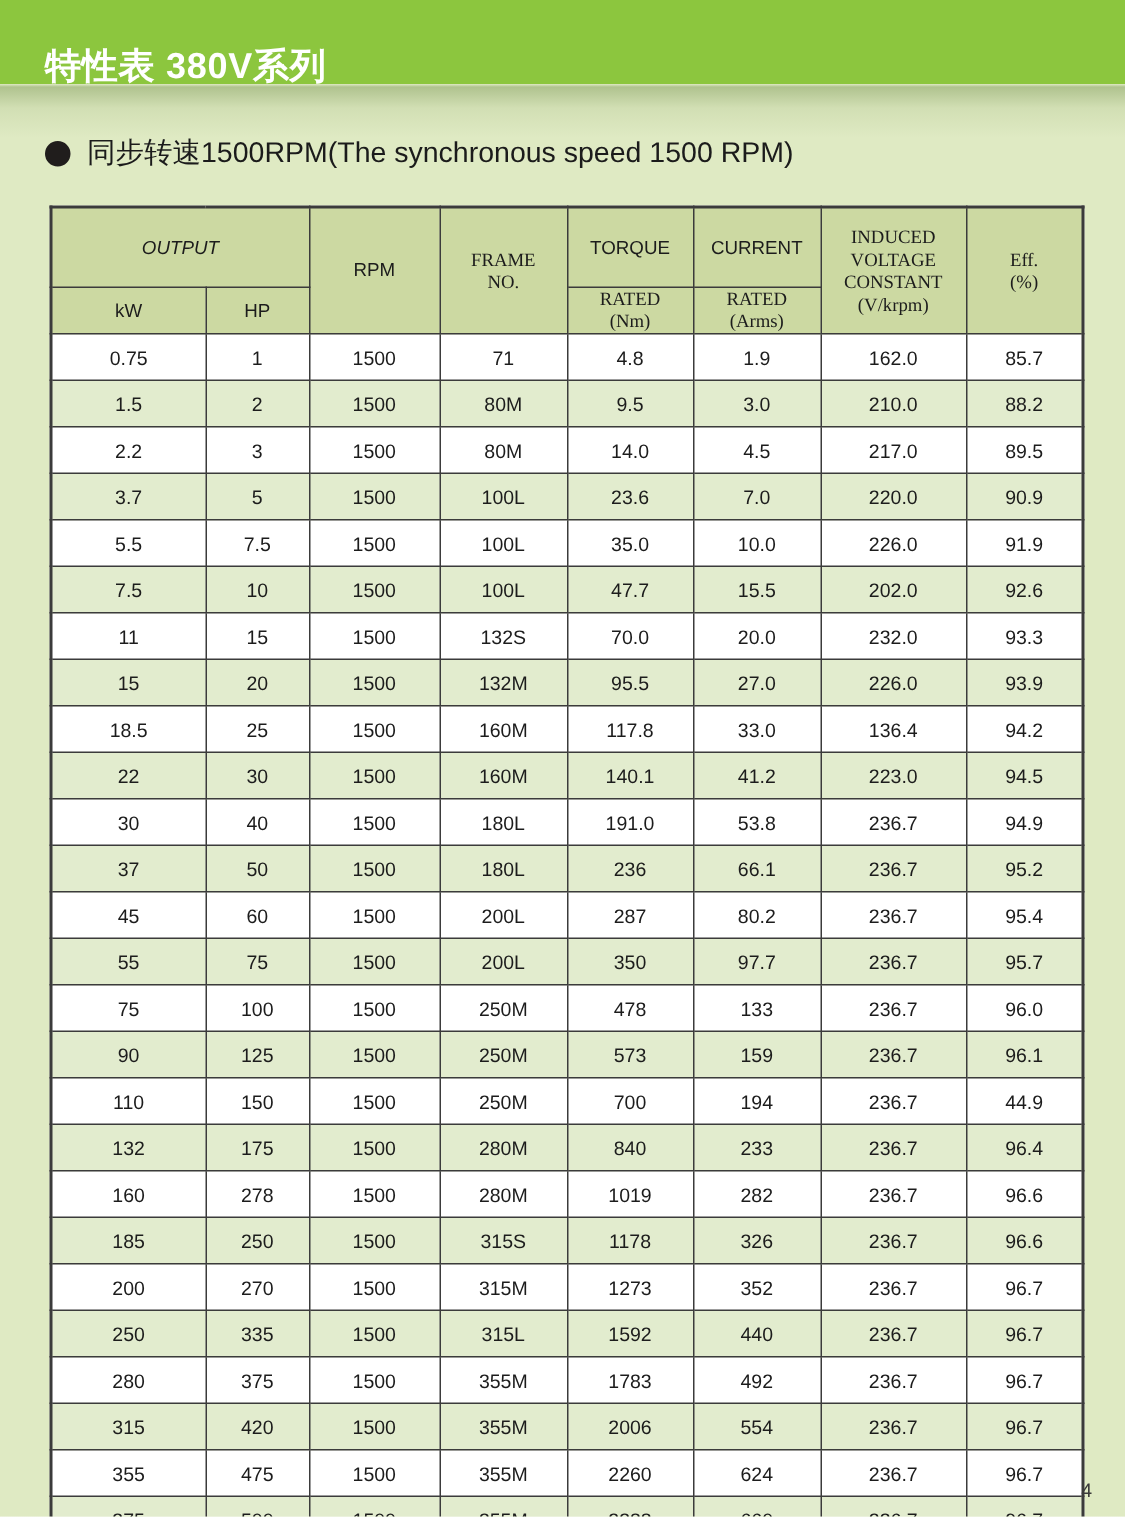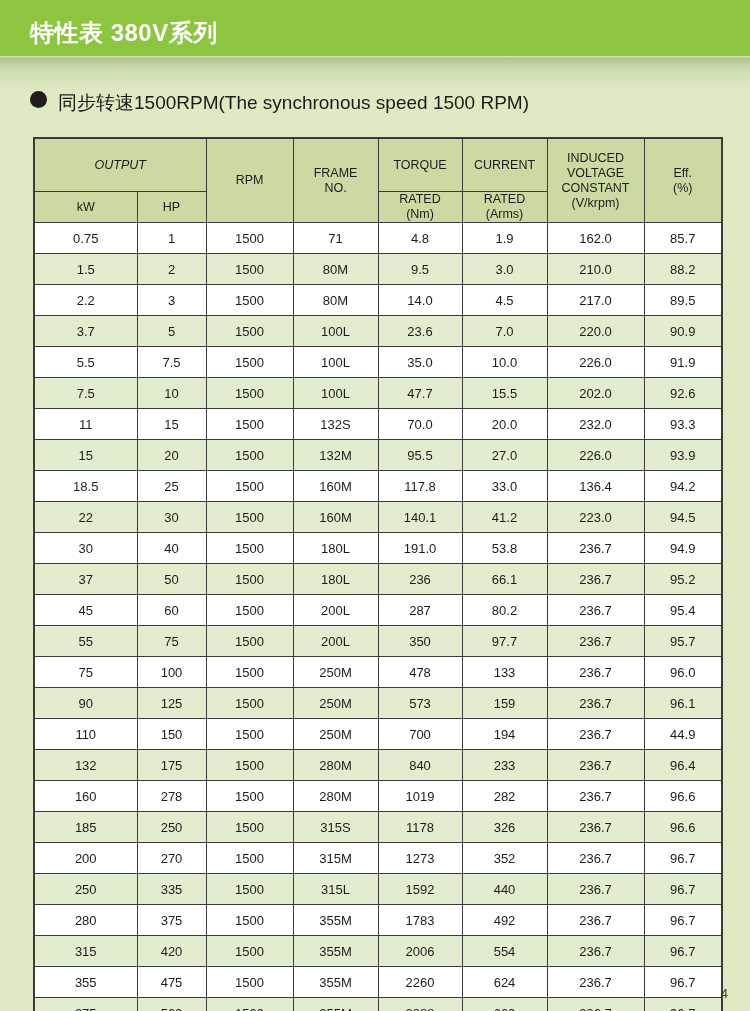--- a/index.html
+++ b/index.html
@@ -25,42 +25,42 @@
         rgba(120,150,80,0.00) 56px,
         rgba(110,140,70,0.42) 58px,
         rgba(140,165,100,0.16) 72px,
         rgba(170,190,130,0.00) 92px),
       linear-gradient(to bottom, #8cc63e 0px, #8cc63e 56px, #dfeac3 56px, #dfeac3 100%);
   }
 
   
   .header-bar {
     position: absolute;
-    left: 0; top: 4px;
+    left: 0; top: 16px;
     width: 750px; height: 68px;
   }
   .header-title {
     position: absolute;
     left: 30px;
     top: 14px;
     color: #ffffff;
     font-size: 24px;
     font-weight: bold;
     letter-spacing: 0.5px;
     line-height: 30px;
     white-space: nowrap;
   }
 
   
   .section-heading {
     position: absolute;
     left: 30px;
     top: 91px;
     display: flex;
-    align-items: flex-start;
+    align-items: center;
     gap: 11px;
     white-space: nowrap;
   }
   .bullet-dot {
     width: 17px;
     height: 17px;
     border-radius: 50%;
     background: #201d1c;
     flex: 0 0 auto;
     display: block;
@@ -110,21 +110,21 @@
   tbody tr.row-plain td {
     background: #ffffff;
   }
 
   
   th.h-tall   { height: 52px; font-style: italic; }
   th.h-short  { height: 23px; }
   th.h-sub    { height: 29px; }
   th.h-full   { height: 81px; }
 
-  .hdr-lines { display: block; }
+  .hdr-lines { display: block; font-family: Liberation Serif, serif; }
   .hdr-lines span { display: block; }
 
   
   .page-number {
     position: absolute;
     right: 22px;
     top: 986px;
     font-size: 13px;
     color: #3a3a3a;
     line-height: 15px;

